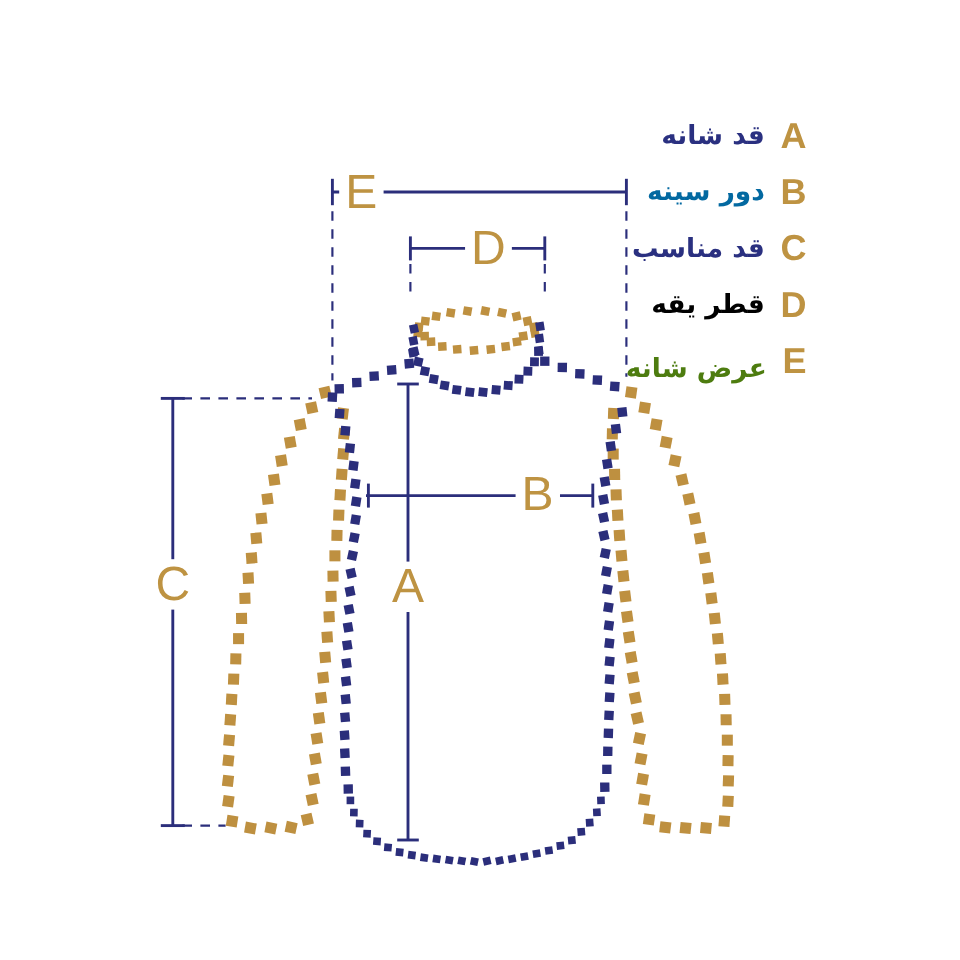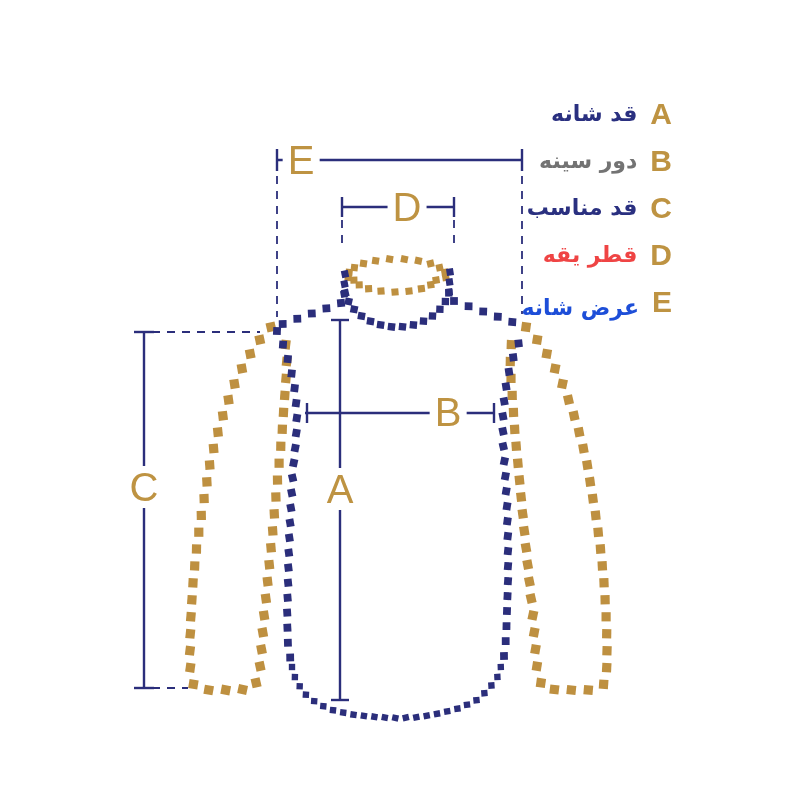--- a/index.html
+++ b/index.html
@@ -272,33 +272,33 @@
       </g>
   </svg>
 
 
   <div class="legend">
     <div class="legend-row">
       <span class="legend-label" style="color: rgb(42, 48, 128);">قد شانه</span>
       <span class="legend-letter" style="color: rgb(190, 147, 66);">A</span>
     </div>
     <div class="legend-row">
-      <span class="legend-label" style="color: #737373;">دور سینه</span>
+      <span class="legend-label" style="color: #0369a1;">دور سینه</span>
       <span class="legend-letter" style="color: rgb(190, 147, 66);">B</span>
     </div>
     <div class="legend-row">
       <span class="legend-label" style="color: rgb(42, 48, 128);">قد مناسب</span>
       <span class="legend-letter" style="color: rgb(190, 147, 66);">C</span>
     </div>
     <div class="legend-row">
-      <span class="legend-label" style="color: #ef4444;">قطر یقه</span>
+      <span class="legend-label" style="color: #000000;">قطر یقه</span>
       <span class="legend-letter" style="color: rgb(190, 147, 66);">D</span>
     </div>
     <div class="legend-row">
-      <span class="legend-label" style="color: #1d4ed8; margin-top: 12px;">عرض شانه</span>
+      <span class="legend-label" style="color: #4d7c0f; margin-top: 12px;">عرض شانه</span>
       <span class="legend-letter" style="color: rgb(190, 147, 66);">E</span>
     </div>
   </div>
 
   <div class="mlabel lbl-e" style="color: rgb(190, 147, 66);">E</div>
   <div class="mlabel lbl-d" style="color: rgb(190, 147, 66);">D</div>
   <div class="mlabel lbl-b" style="color: rgb(190, 147, 66);">B</div>
   <div class="mlabel lbl-a" style="color: rgb(190, 147, 66);">A</div>
   <div class="mlabel lbl-c" style="color: rgb(190, 147, 66);">C</div>
 

